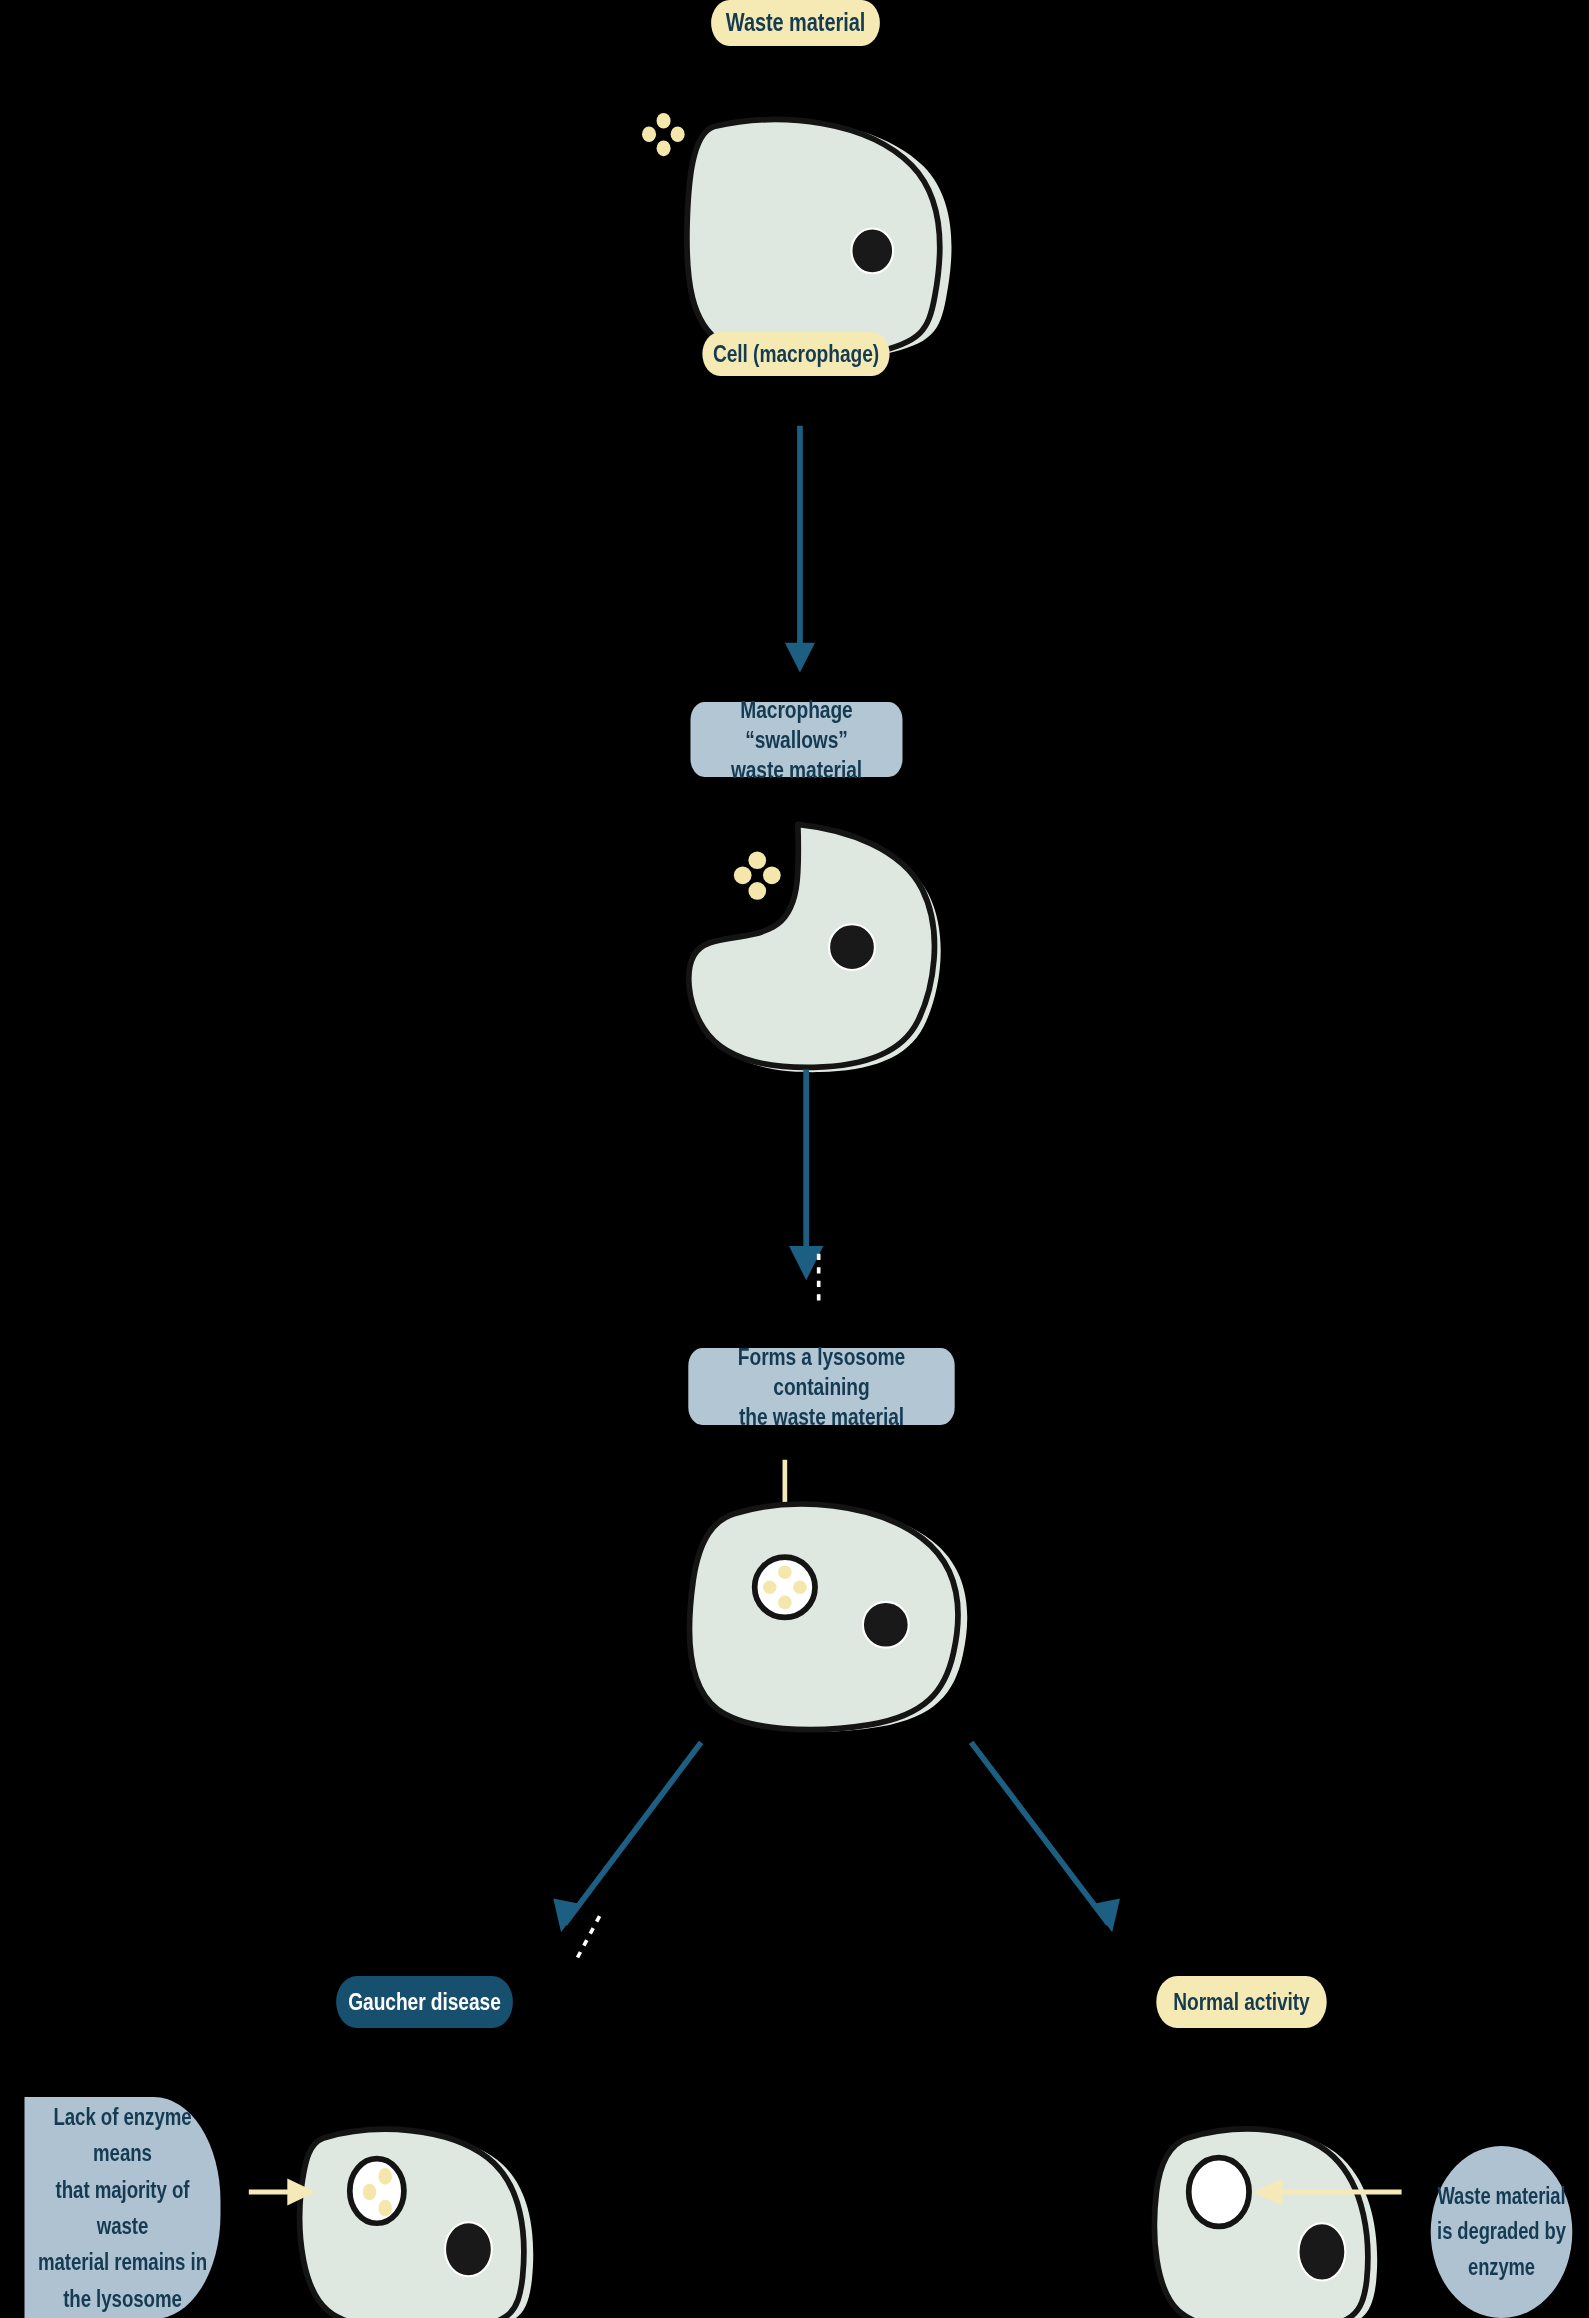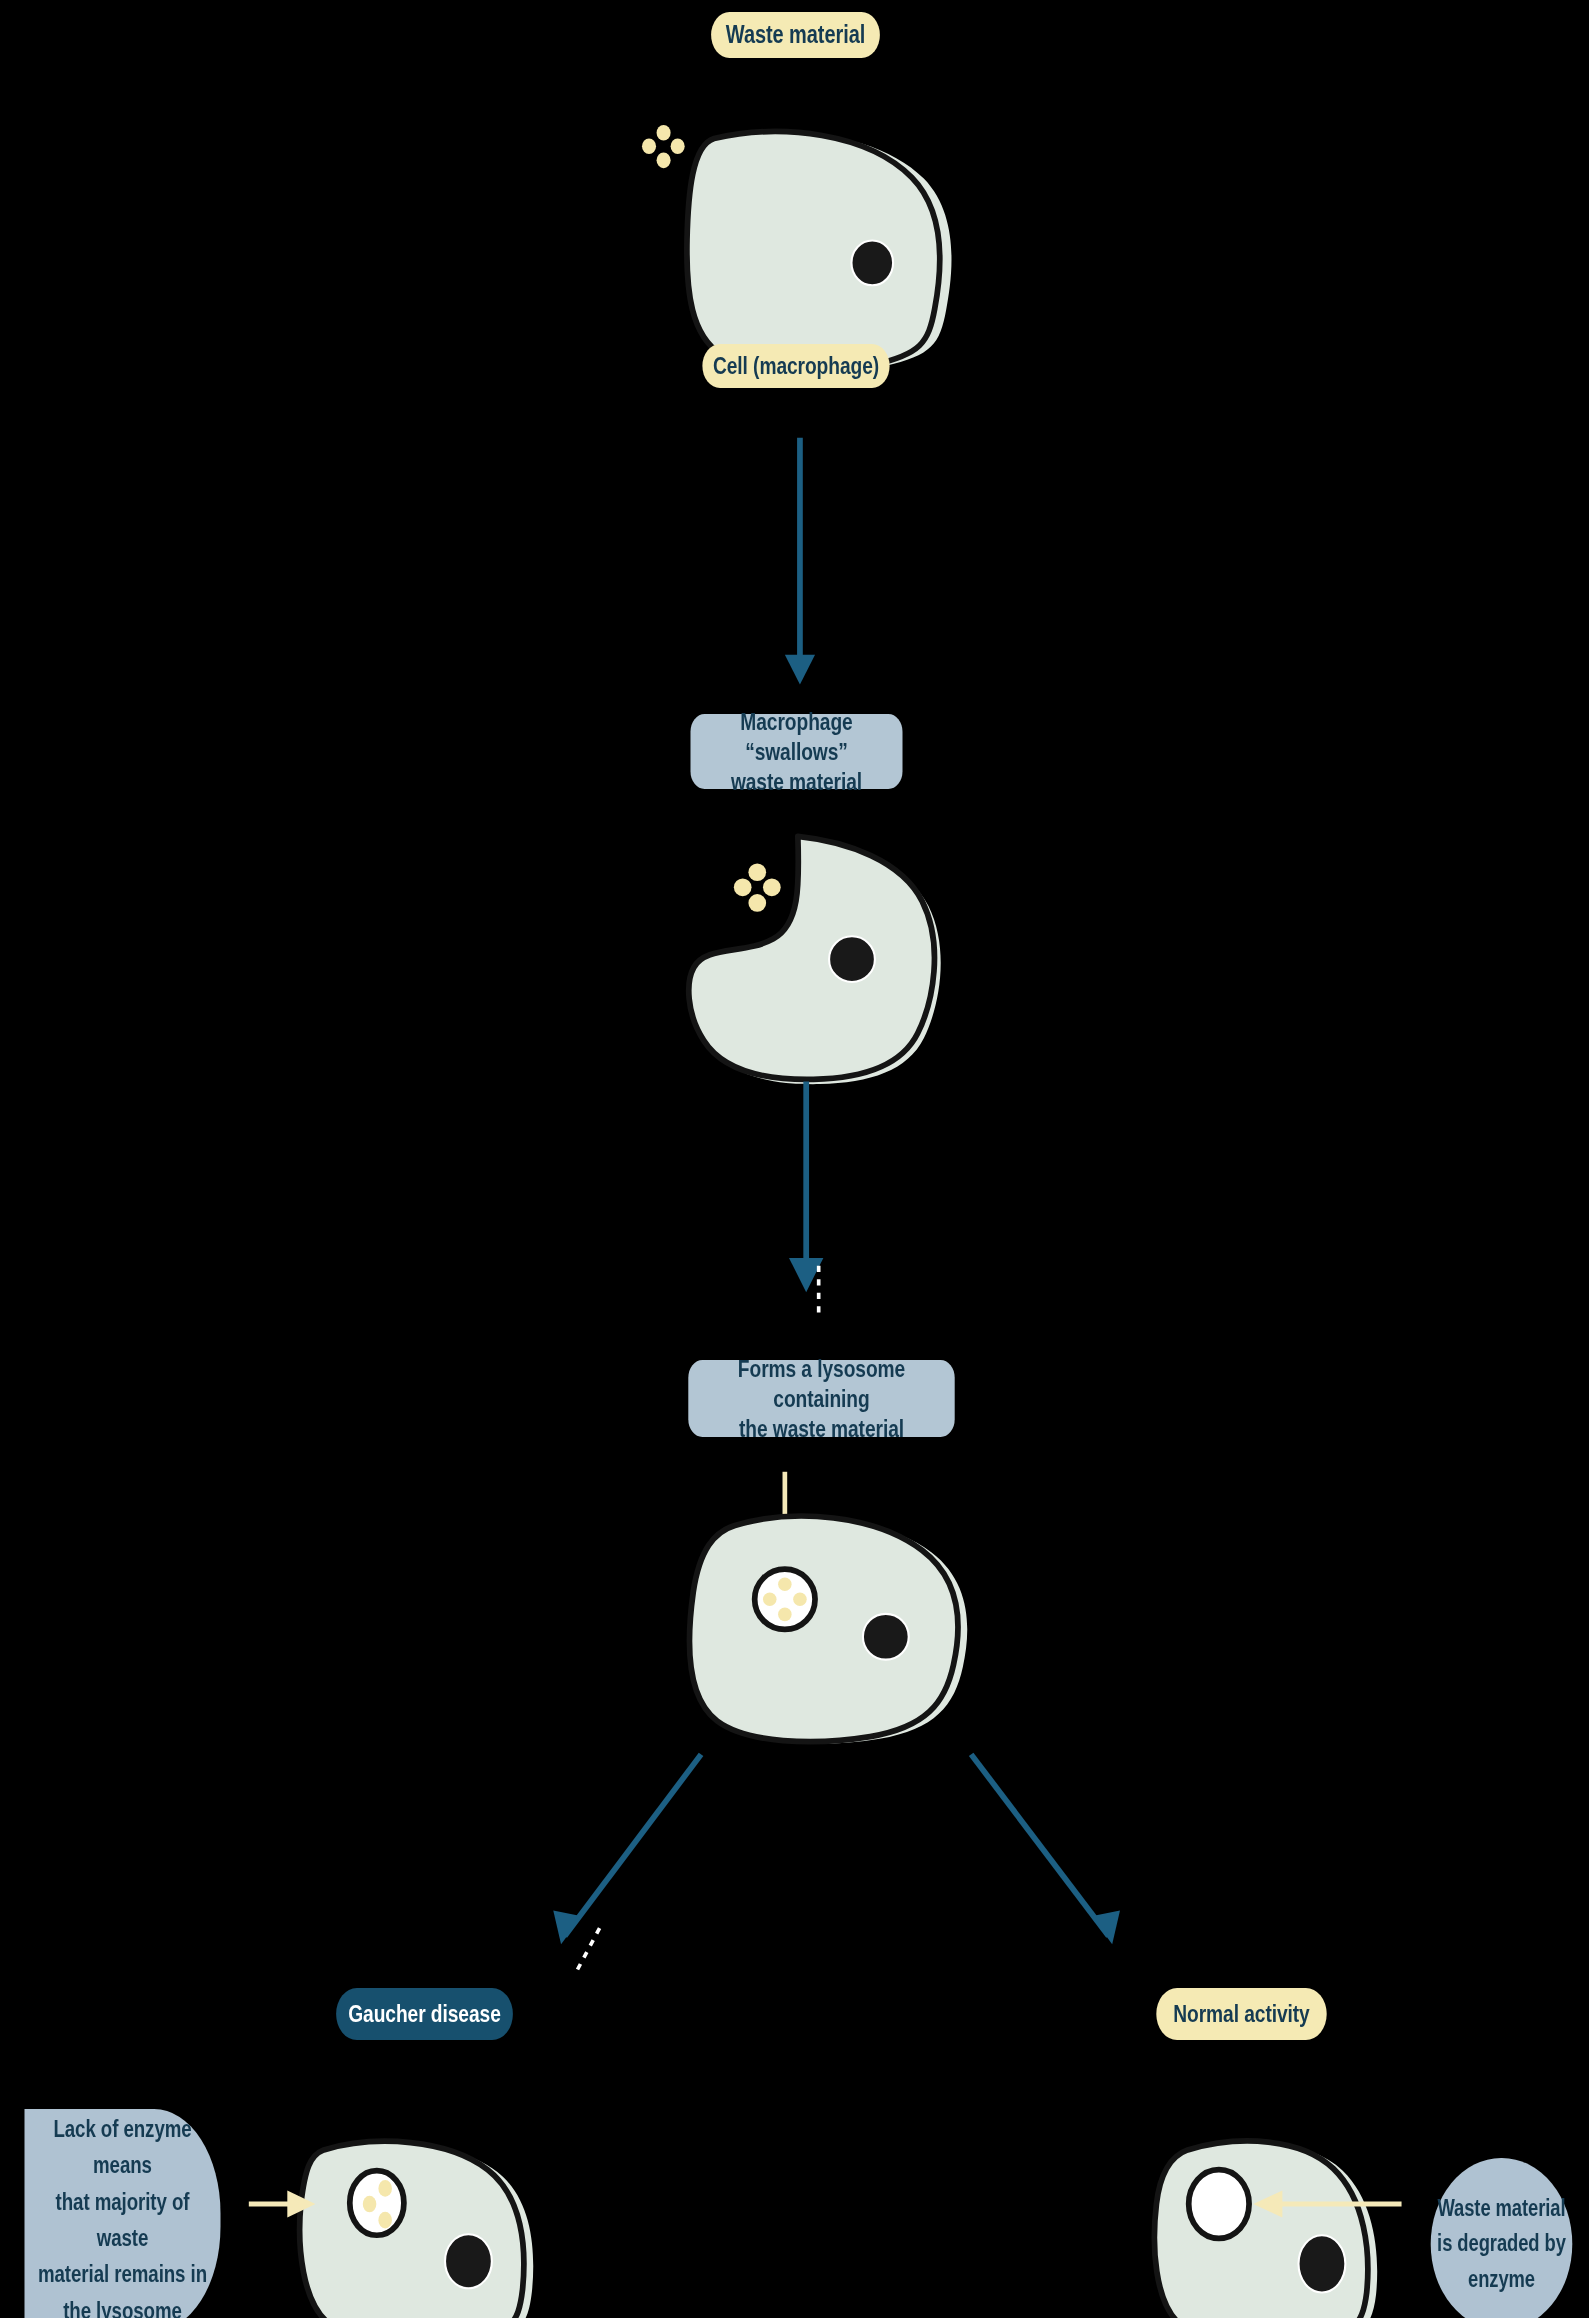--- a/index.html
+++ b/index.html
@@ -1,20 +1,20 @@
 <!DOCTYPE html>
 <html style="font-size:8.3px"><head>
 <meta charset="utf-8">
 <style>
   html,body{margin:0;padding:0;background:#000;}
   body{
     font-family:"Liberation Sans","DejaVu Sans",sans-serif;
     width:1590px;height:2319px;position:relative;overflow:hidden;
   }
-  .stage{position:absolute;left:0;top:12px;width:1590px;height:2287px;}
+  .stage{position:absolute;left:0;top:0;width:1590px;height:2287px;}
   svg.layer{position:absolute;left:0;top:0;width:1590px;height:2319px;display:block;}
 
   
   .lbl{
     position:absolute;
     display:flex;align-items:center;justify-content:center;
     text-align:center;
     box-sizing:border-box;
     line-height:1.25;
     letter-spacing:-0.1px;

